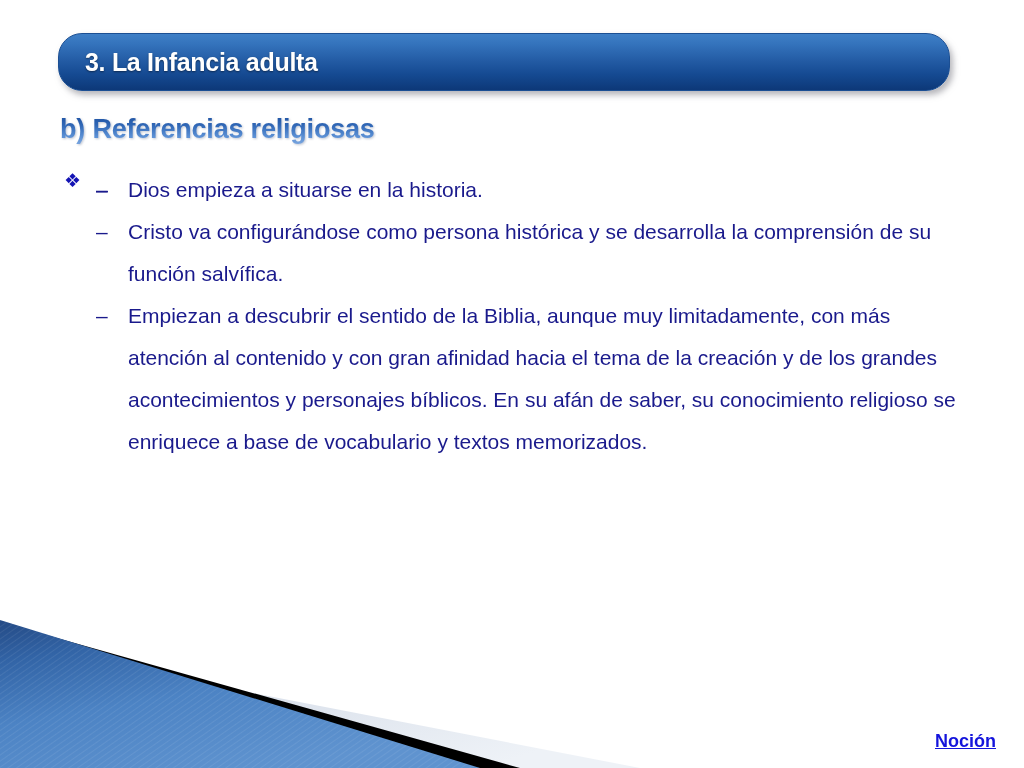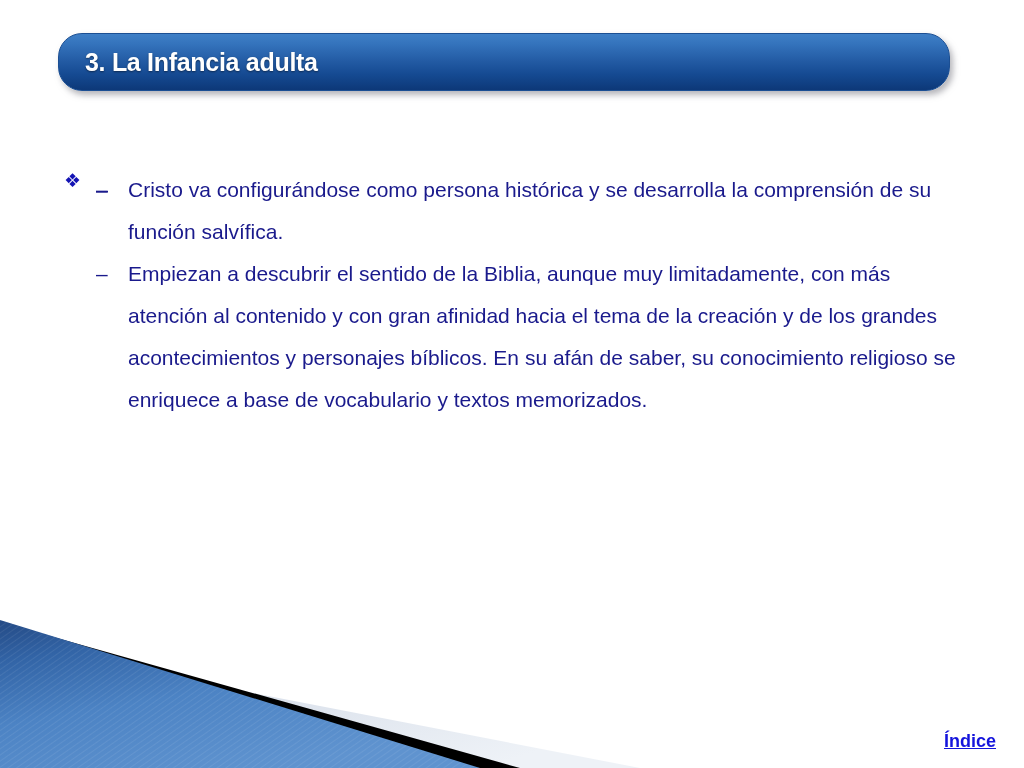--- a/index.html
+++ b/index.html
@@ -167,46 +167,48 @@
     <polygon points="0,14 520,160 448,160 0,32" fill="#000000"></polygon>
 
     <polygon points="0,12 480,160 0,160" fill="url(#blueTriGrad)"></polygon>
     <polygon points="0,12 480,160 0,160" fill="url(#diagHatch)"></polygon>
   </svg>
 
   <div id="title-bar">
     <div id="title-text">3. La Infancia adulta</div>
   </div>
 
+  <div id="subtitle">b) Referencias religiosas</div>
 
   <div id="content">
 
     <p class="lvl1">
       <span class="marker">❖</span>
     </p>
 
     <p class="lvl2">
       <span class="marker">–</span>
     </p>
 
     <p class="lvl2">
       <span class="marker">–</span>
     </p>
 
     <p class="lvl2">
       <span class="marker">–</span>
+      <span>Dios empieza a situarse en la historia.</span>
     </p>
 
     <p class="lvl2">
       <span class="marker">–</span>
       <span>Cristo va configurándose como persona histórica y se desarrolla la comprensión de su función salvífica.</span>
     </p>
 
     <p class="lvl2">
       <span class="marker">–</span>
       <span>Empiezan a descubrir el sentido de la Biblia, aunque muy limitadamente, con más atención al contenido y con gran afinidad hacia el tema de la creación y de los grandes acontecimientos y personajes bíblicos. En su afán de saber, su conocimiento religioso se enriquece a base de vocabulario y textos memorizados.</span>
     </p>
 
   </div>
 
-  <a id="indice-link" href="#">Índice</a>
+  <a id="indice-link" href="#">Noción</a>
 
 </div>
 
 </body></html>

